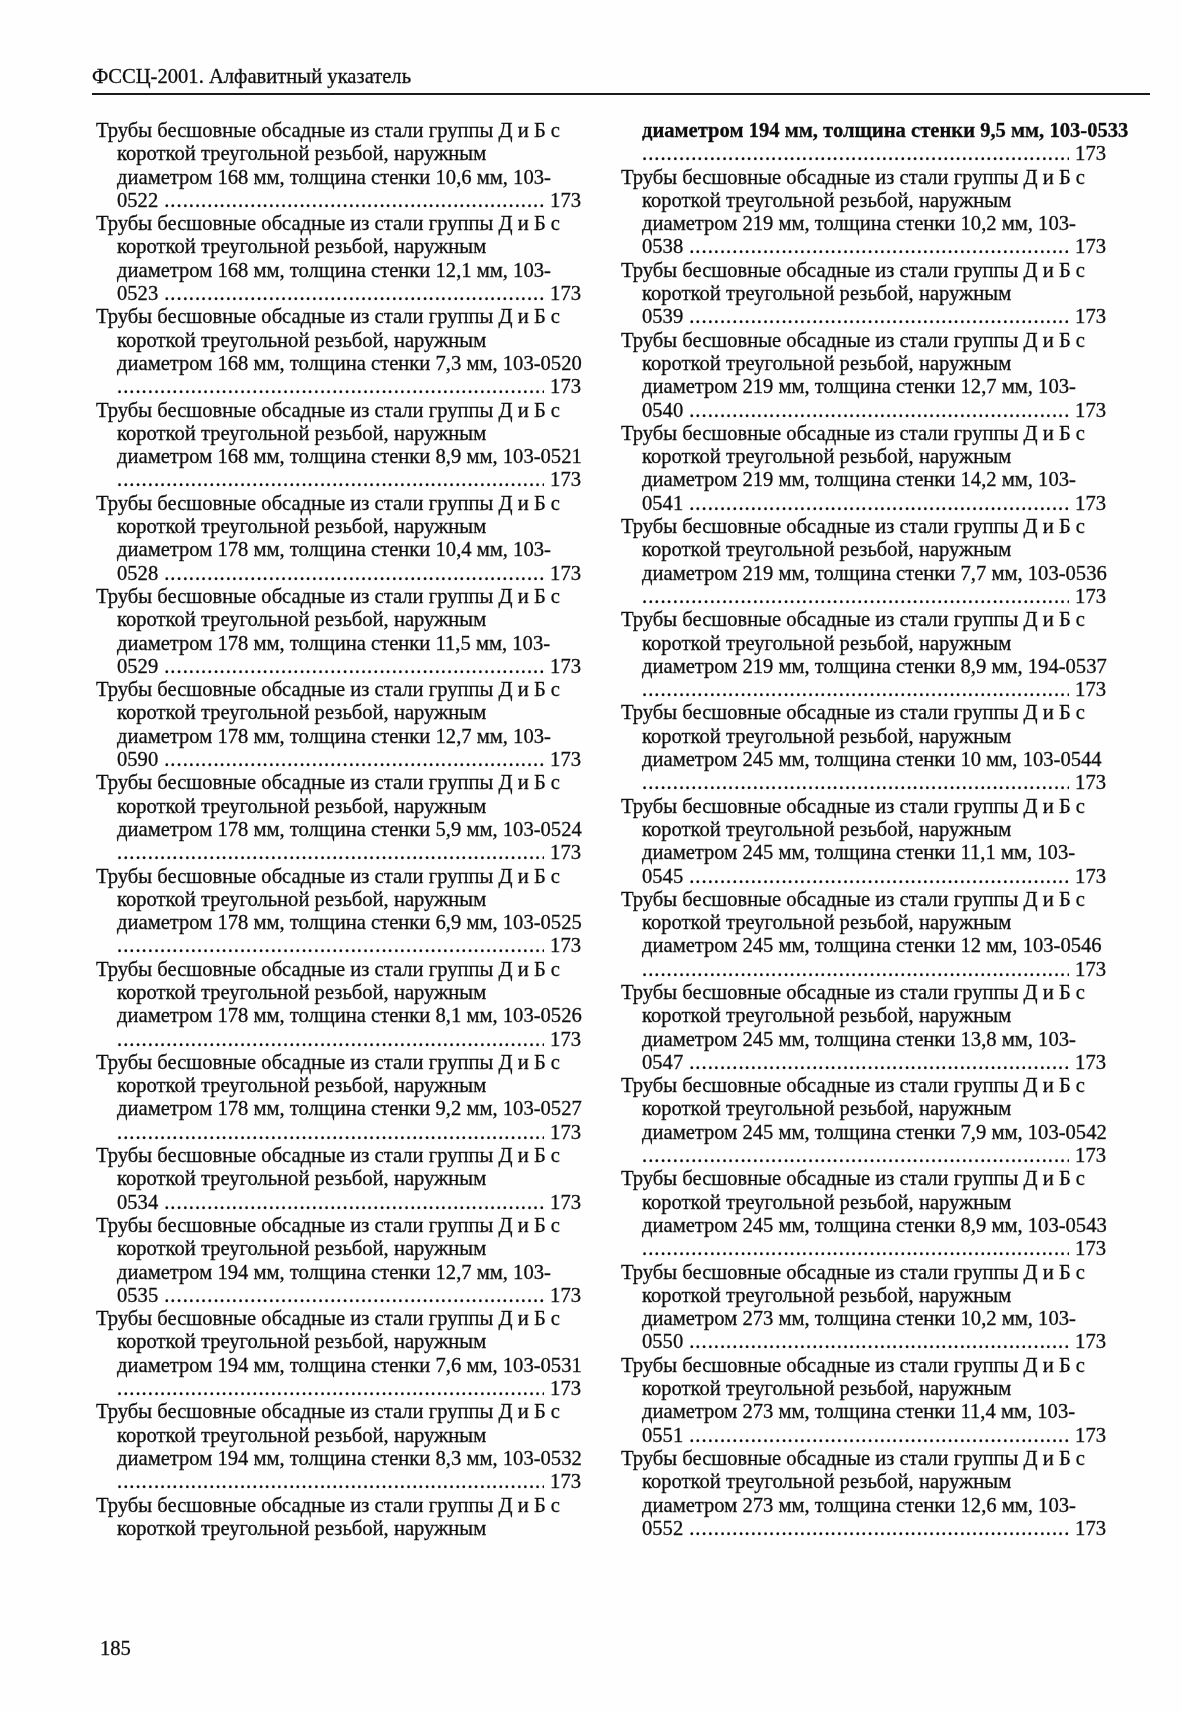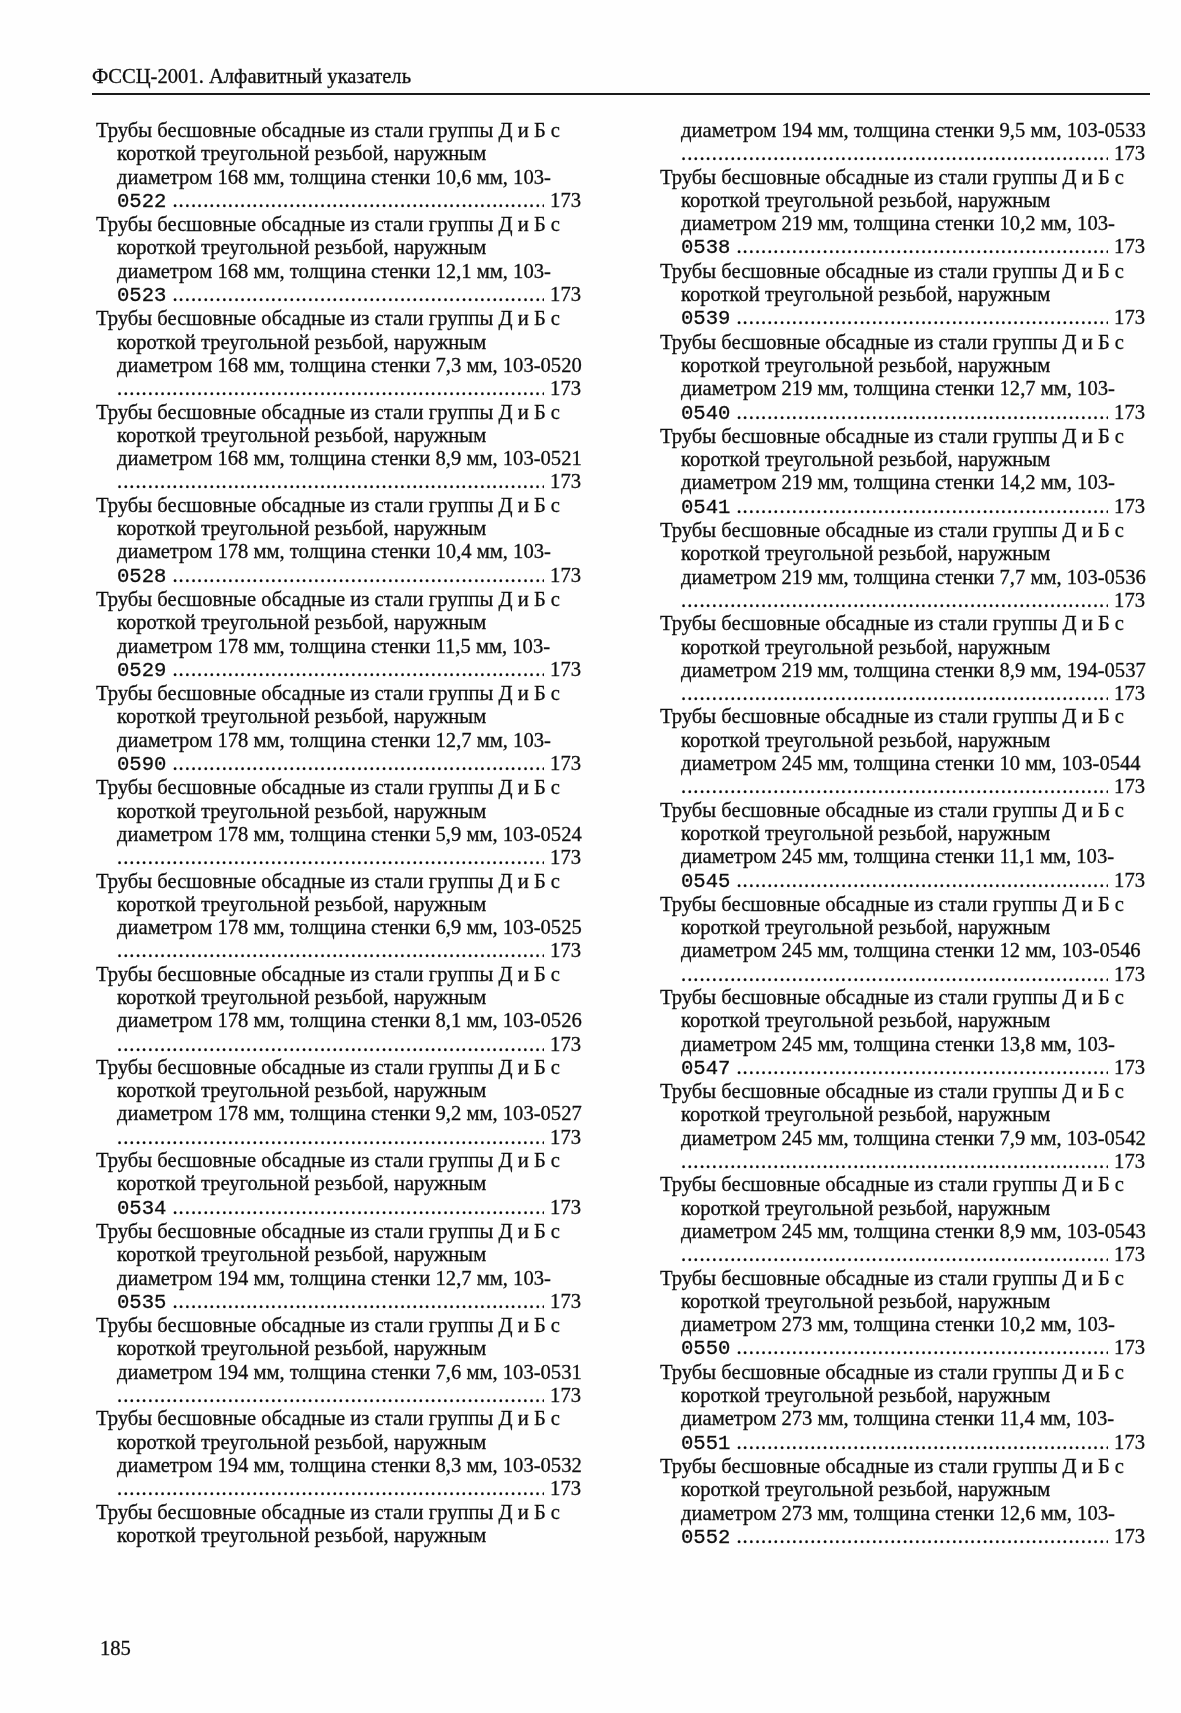--- a/index.html
+++ b/index.html
@@ -37,50 +37,50 @@
     width: 1058px;
     height: 2px;
     background: #1a1a1a;
   }
   .columns {
     position: absolute;
     left: 96px;
     top: 119px;
     width: 1049px;
     display: flex;
-    gap: 79px;
+    gap: 40px;
   }
   .col {
     width: 485px;
     flex: none;
   }
   .entry {
     margin: 0;
     padding: 0;
   }
   .eline {
     display: block;
     padding-left: 21px;
     white-space: nowrap;
   }
   .eline.first {
     padding-left: 0;
   }
   .entry.cont .eline {
     padding-left: 21px;
+    font-weight: bold;
   }
   .lastline {
     display: flex;
     align-items: baseline;
     padding-left: 21px;
   }
   .etail {
     flex: none;
     white-space: nowrap;
-    font-family: Liberation Mono, monospace;
   }
   .etail:not(:empty) {
     margin-right: 6px;
   }
   .edots {
     flex: 1 1 auto;
     min-width: 0;
     overflow: hidden;
     white-space: nowrap;
     letter-spacing: 1px;

